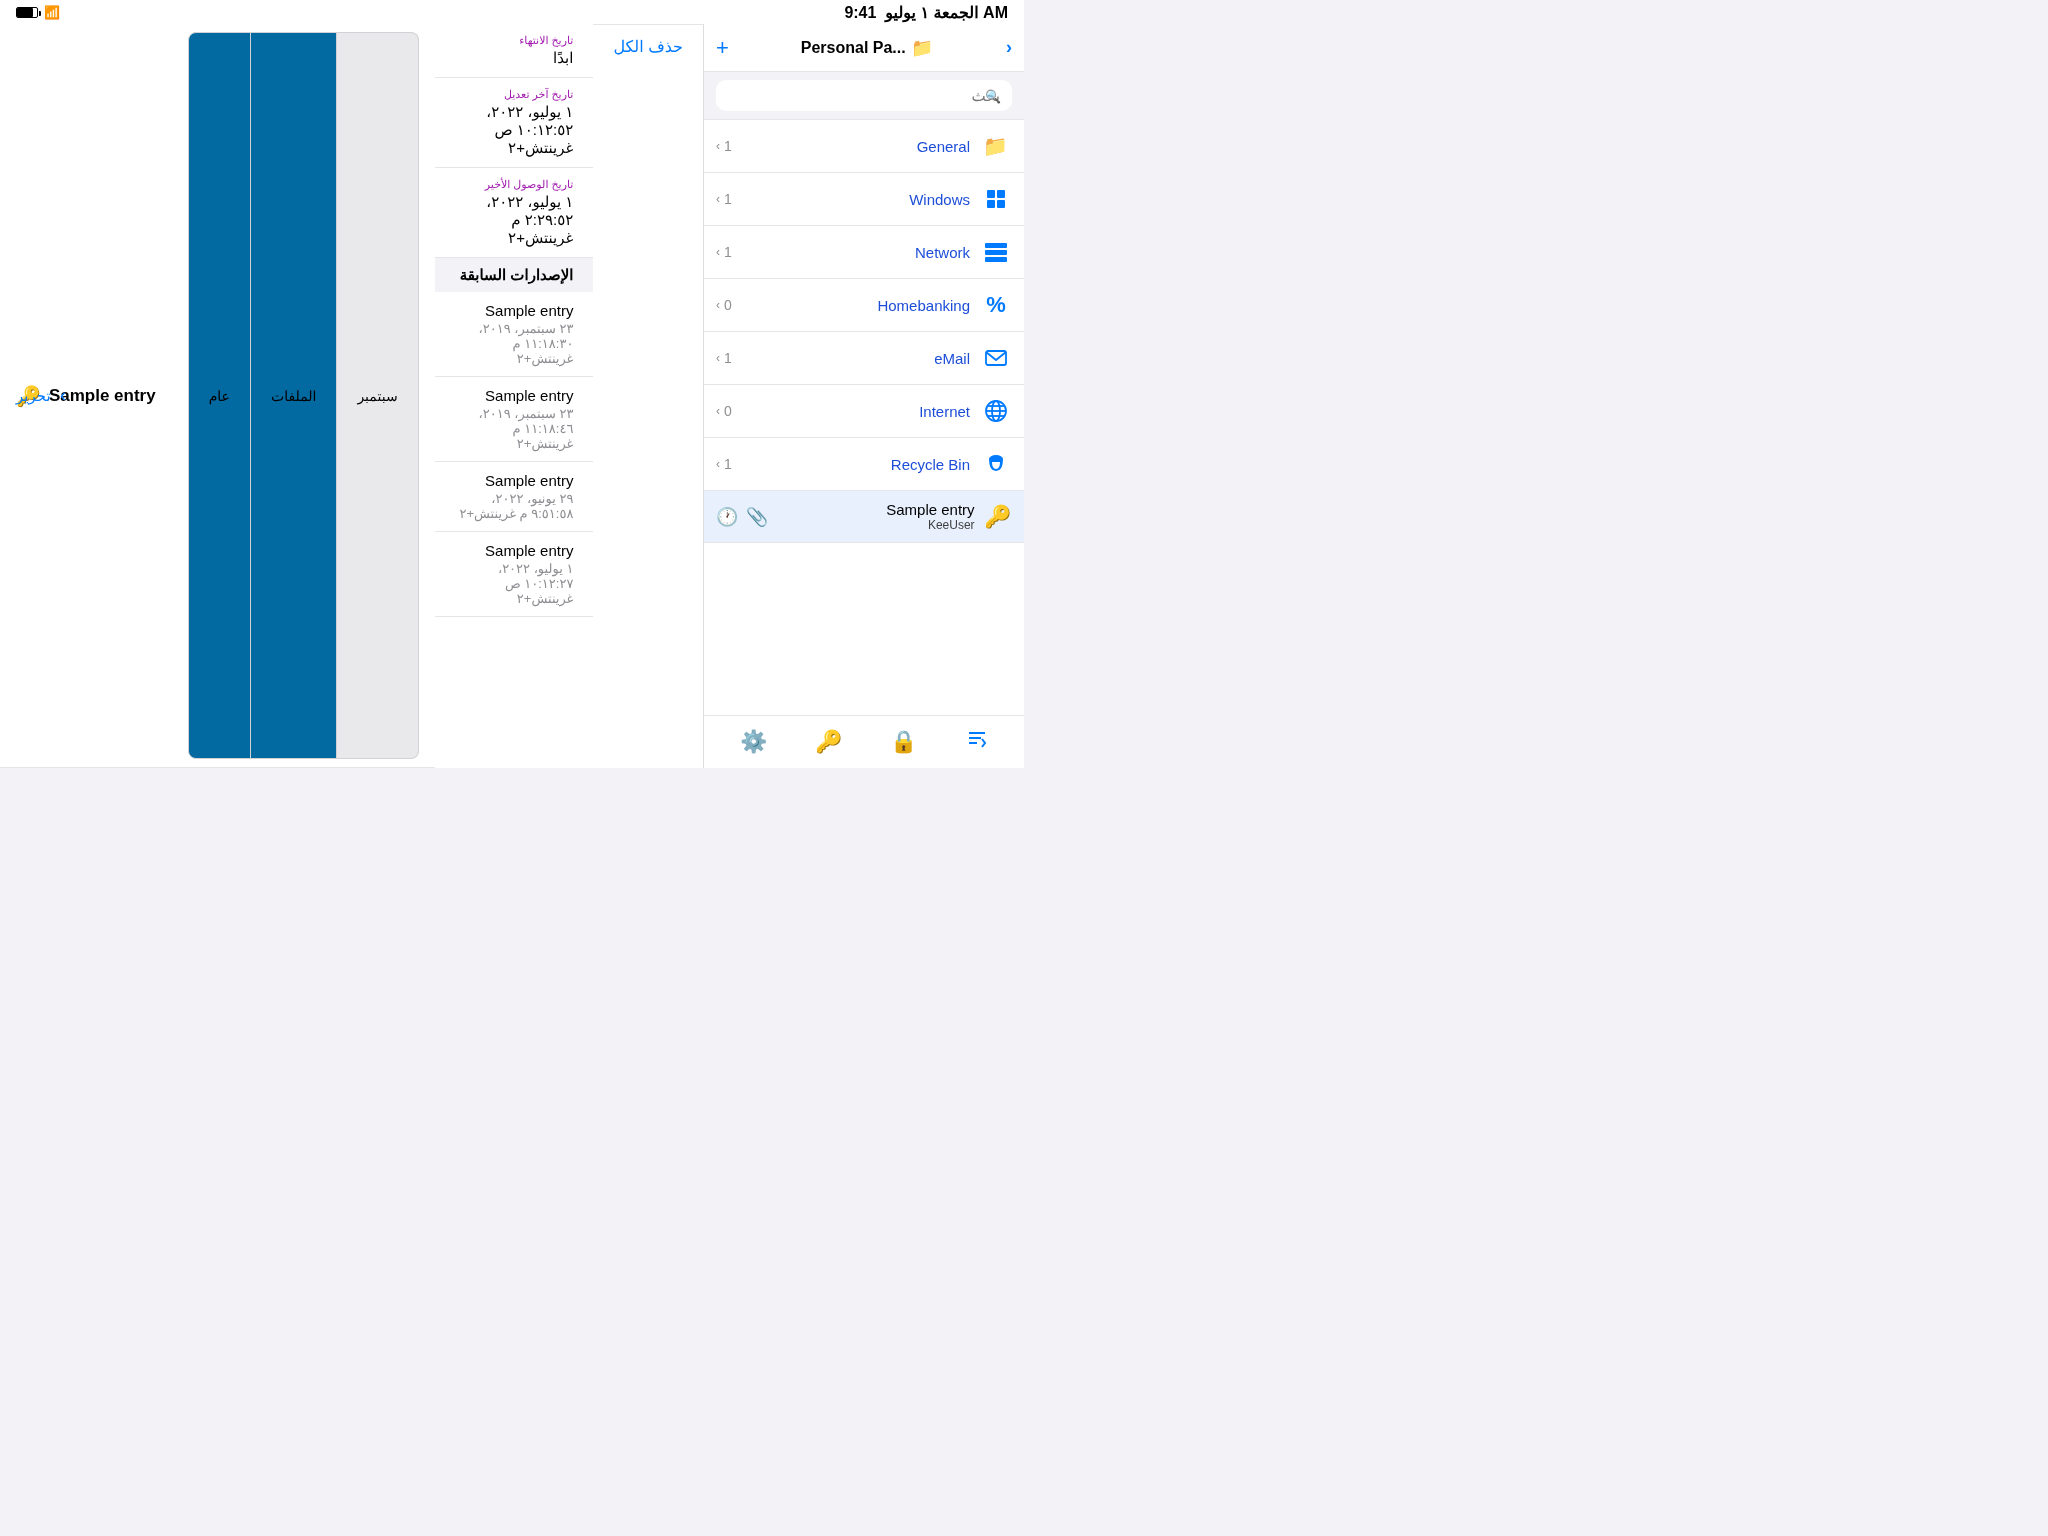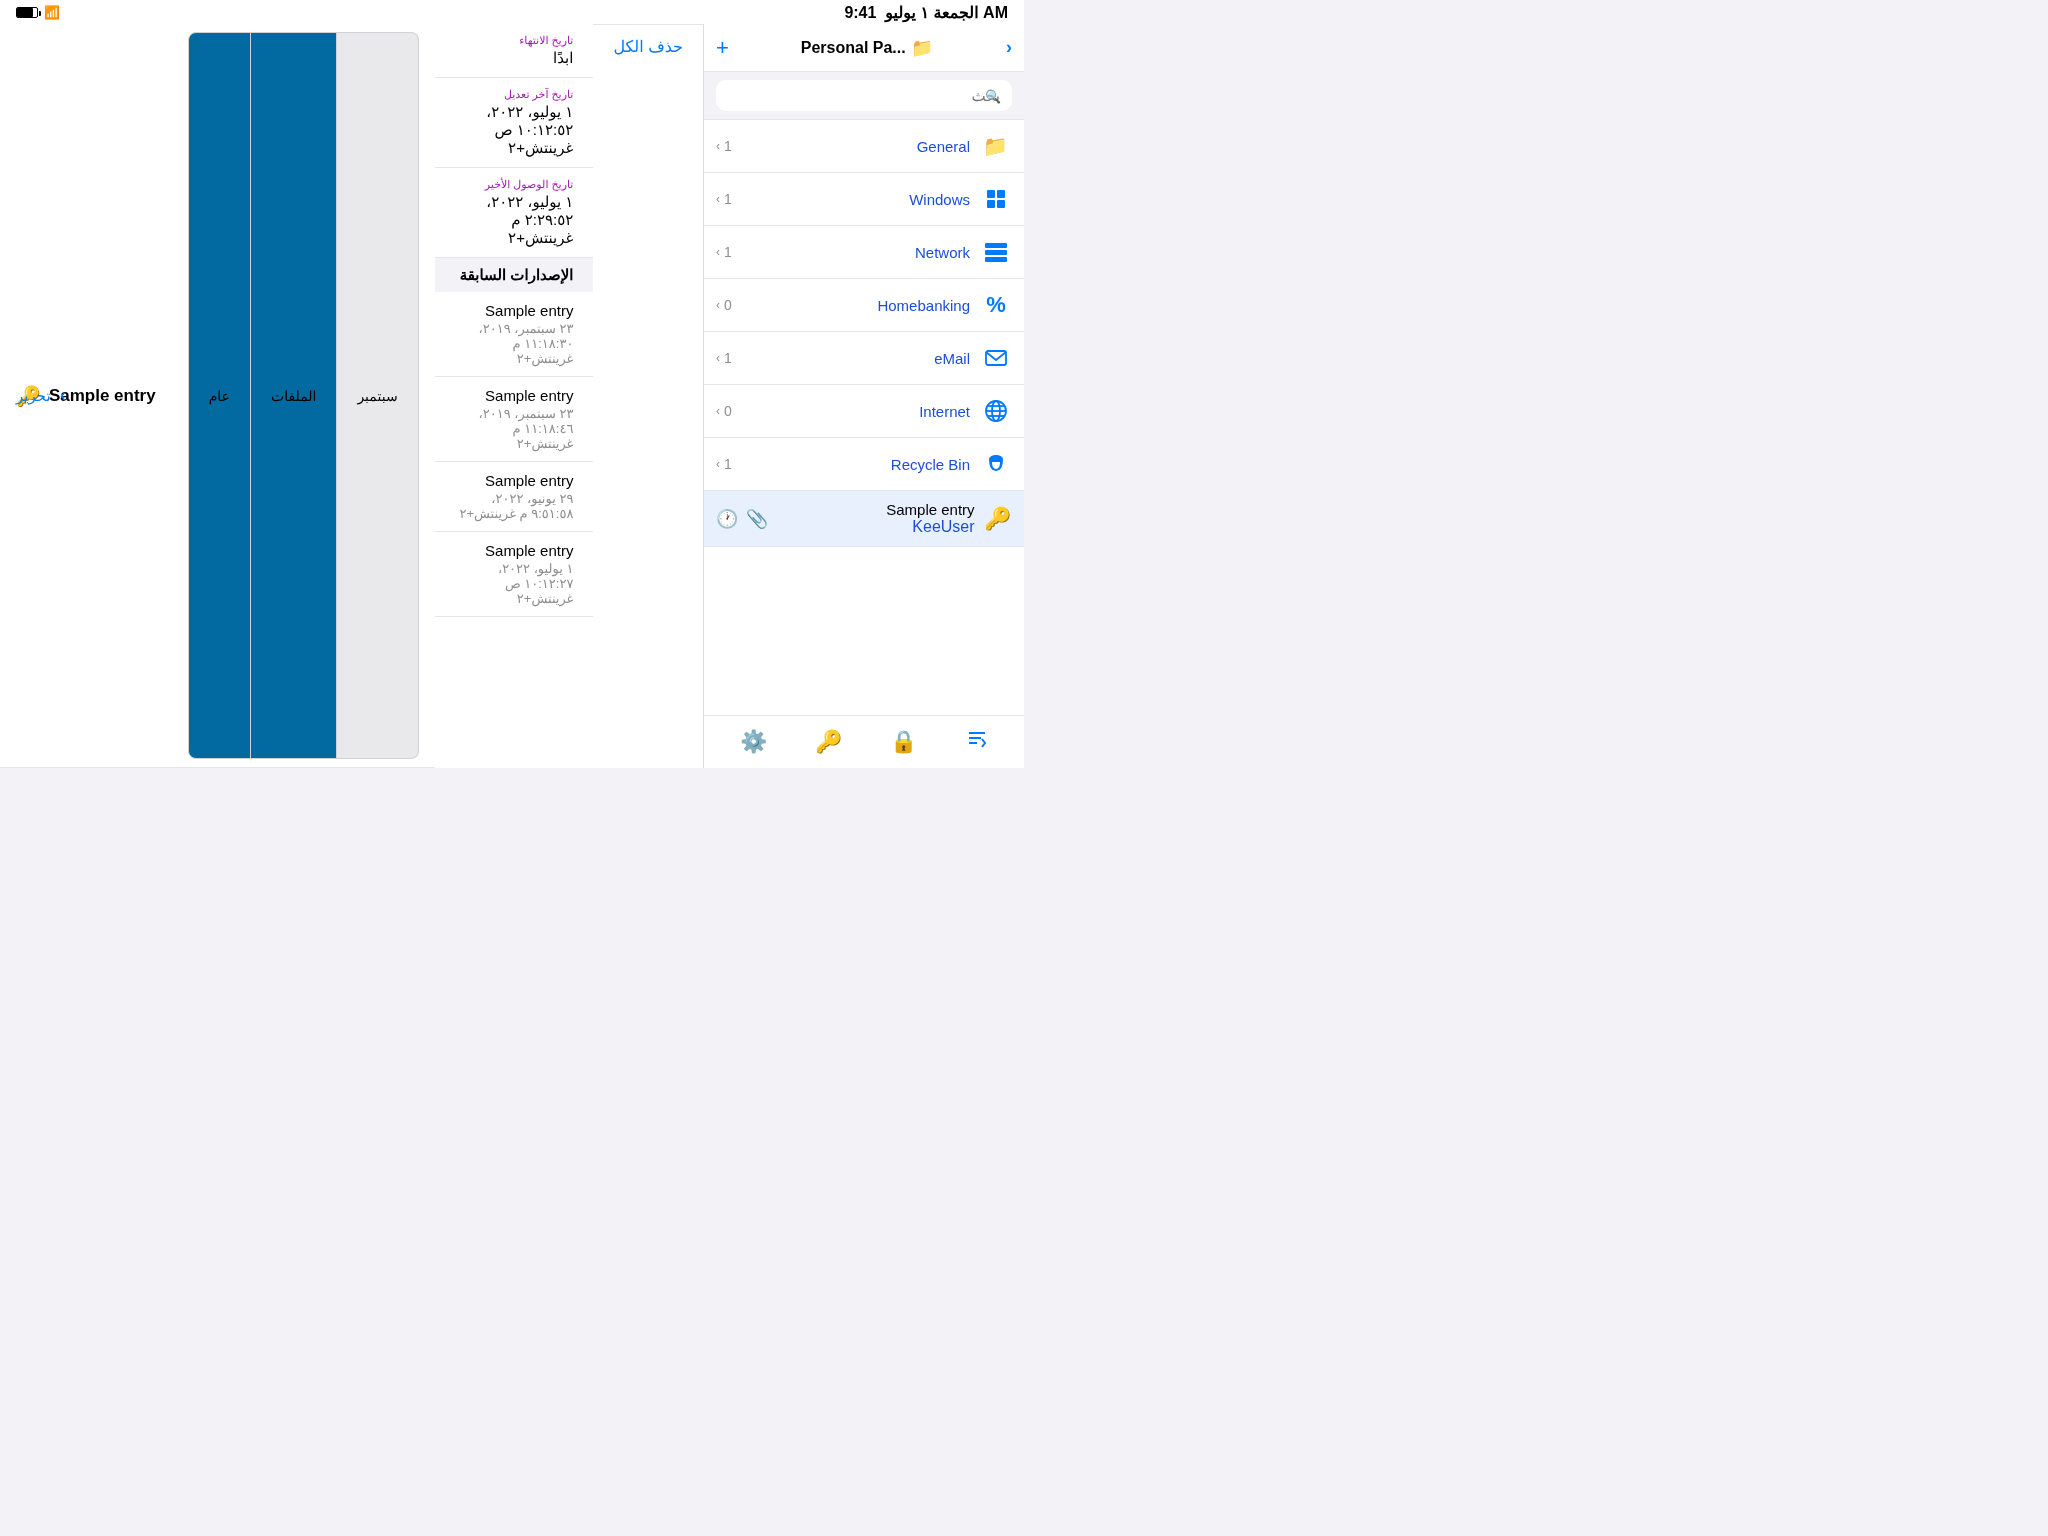--- a/index.html
+++ b/index.html
@@ -292,21 +292,21 @@
       gap: 10px;
       cursor: pointer;
     }
     .entry-item-icons {
       display: flex;
       gap: 8px;
       align-items: center;
     }
     .entry-item-text { text-align: right; flex: 1; }
     .entry-item-title { font-size: 15px; font-weight: 500; color: #000; }
-    .entry-item-user { font-size: 16px; color: #1d4ed8; }
+    .entry-item-user { font-size: 12px; color: #404040; }
     .entry-item-key { font-size: 22px; color: #007aff; }
 
     
     .right-footer {
       border-top: 1px solid #e5e5ea;
       padding: 8px 12px;
       background: #fff;
       display: flex;
       justify-content: space-around;
       align-items: center;

